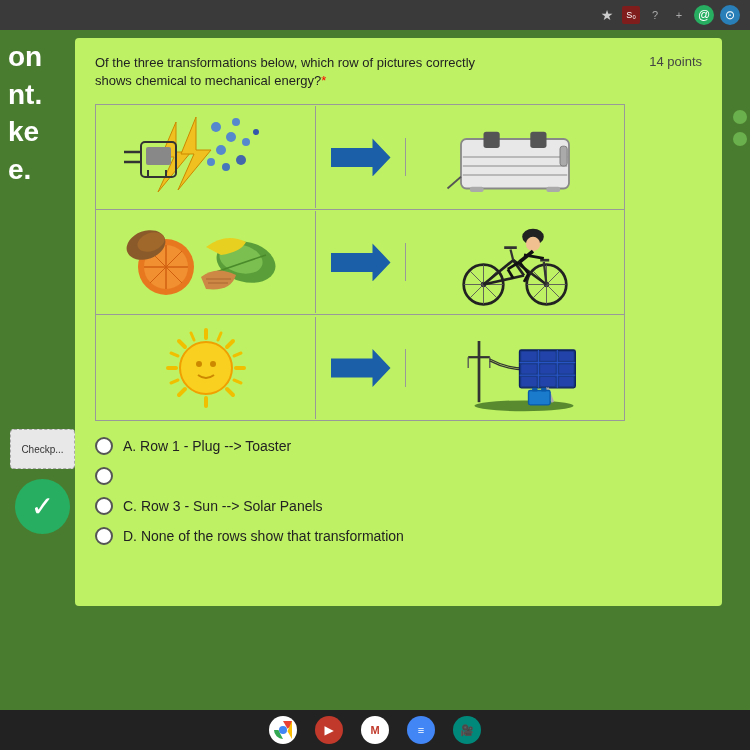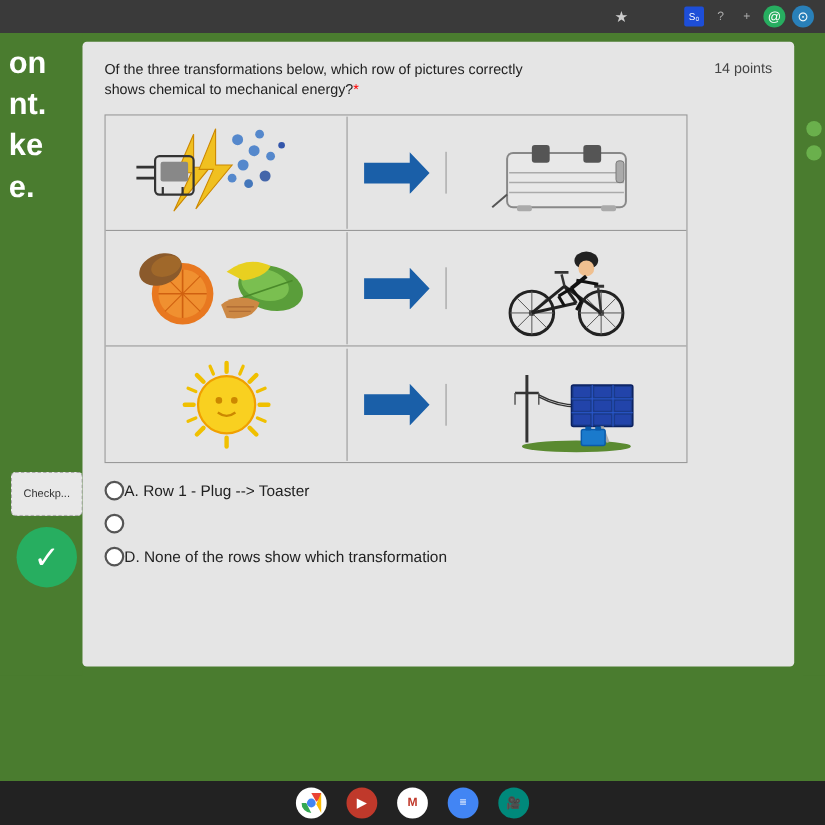--- a/index.html
+++ b/index.html
@@ -27,21 +27,21 @@
       width: 18px;
       height: 18px;
       border-radius: 2px;
       display: inline-flex;
       align-items: center;
       justify-content: center;
       font-size: 11px;
       color: white;
     }
     .browser-icon.star { color: #ccc; font-size: 14px; }
-    .browser-icon.red { background: #1d4ed8; margin-left: 42px; }
+    .browser-icon.red { background: #7f1d1d; }
     .browser-icon.green-btn { background: #27ae60; border-radius: 50%; width: 20px; height: 20px; }
     .browser-icon.blue-btn { background: #2980b9; border-radius: 50%; width: 20px; height: 20px; }
 
     
     .main-content {
       display: flex;
       width: 100%;
       height: 584px;
       position: relative;
     }
@@ -88,21 +88,21 @@
       align-items: center;
       justify-content: center;
       font-size: 10px;
       color: #333;
       border: 1px dashed #aaa;
     }
 
     
     .content-panel {
       flex: 1;
-      background: #e5e5e5;
+      background: #bef264;
       margin: 8px 8px 8px 0;
       border-radius: 4px;
       padding: 16px 20px;
       overflow-y: auto;
     }
 
     
     .question-header {
       display: flex;
       justify-content: space-between;
@@ -180,20 +180,21 @@
     .options-list {
       list-style: none;
       display: flex;
       flex-direction: column;
       gap: 12px;
       margin-top: 4px;
     }
     .option-item {
       display: flex;
       align-items: center;
+      gap: 10px;
       font-size: 14px;
       color: #222;
       cursor: pointer;
     }
     .radio-circle {
       width: 18px;
       height: 18px;
       border-radius: 50%;
       border: 2px solid #555;
       flex-shrink: 0;
@@ -491,21 +492,25 @@
     <ul class="options-list">
       <li class="option-item">
         <div class="radio-circle"></div>
         <span>A. Row 1 - Plug --&gt; Toaster</span>
       </li>
       <li class="option-item">
         <div class="radio-circle"></div>
       </li>
       <li class="option-item">
         <div class="radio-circle"></div>
-        <span>D. None of the rows show which transformation</span>
+        <span>C. Row 3 - Sun --&gt; Solar Panels</span>
+      </li>
+      <li class="option-item">
+        <div class="radio-circle"></div>
+        <span>D. None of the rows show that transformation</span>
       </li>
     </ul>
   </div>
 
   <div class="right-sidebar">
     <div class="right-btn"></div>
     <div class="right-btn"></div>
   </div>
 </div>
 

